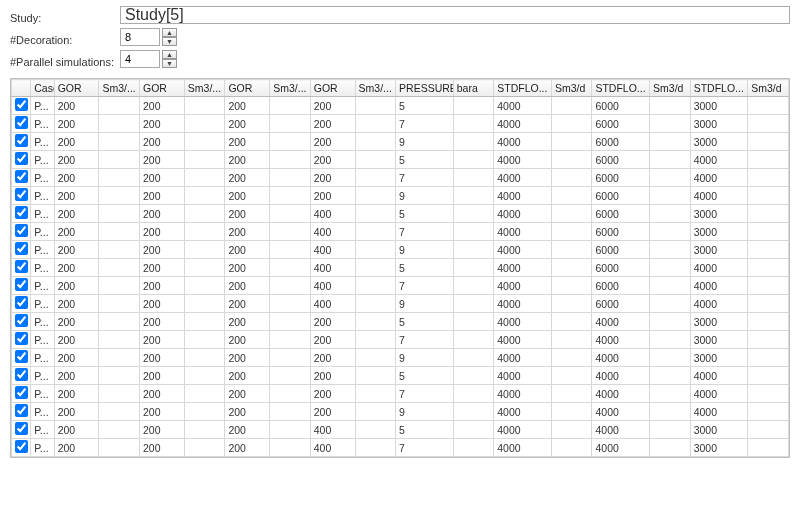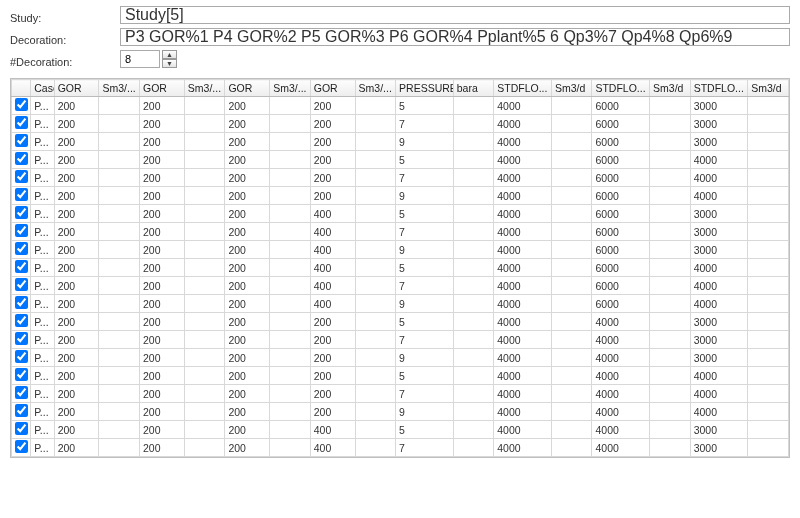--- a/index.html
+++ b/index.html
@@ -103,36 +103,42 @@
 <body>
 
 <div class="form-area">
 
   <div class="form-row">
     <div class="form-label">Study:</div>
     <input class="text-input wide" value="Study[5]" style="">
   </div>
 
 
-  <div class="form-row">
-    <div class="form-label">Decoration:</div>
-    <input class="text-input wide" value="P3 GOR%1 P4 GOR%2 P5 GOR%3 P6 GOR%4 Pplant%5 6 Qp3%7 Qp4%8 Qp6%9" style="">
-  </div>
 
   <div class="form-row">
     <div class="form-label">#Decoration:</div>
     <div class="spinner-wrap">
       <input class="spinner-input" value="8" style="">
       <div class="spinner-btns">
         <button class="spinner-btn">▲</button>
         <button class="spinner-btn">▼</button>
       </div>
     </div>
   </div>
 
+  <div class="form-row">
+    <div class="form-label">#Parallel simulations:</div>
+    <div class="spinner-wrap">
+      <input class="spinner-input" value="4" style="">
+      <div class="spinner-btns">
+        <button class="spinner-btn">▲</button>
+        <button class="spinner-btn">▼</button>
+      </div>
+    </div>
+  </div>
 
 </div>
 
 <div class="table-wrap">
   <table>
     <colgroup>
       <col class="cb">
         <col class="case">
       <col class="v">
         <col class="u">

